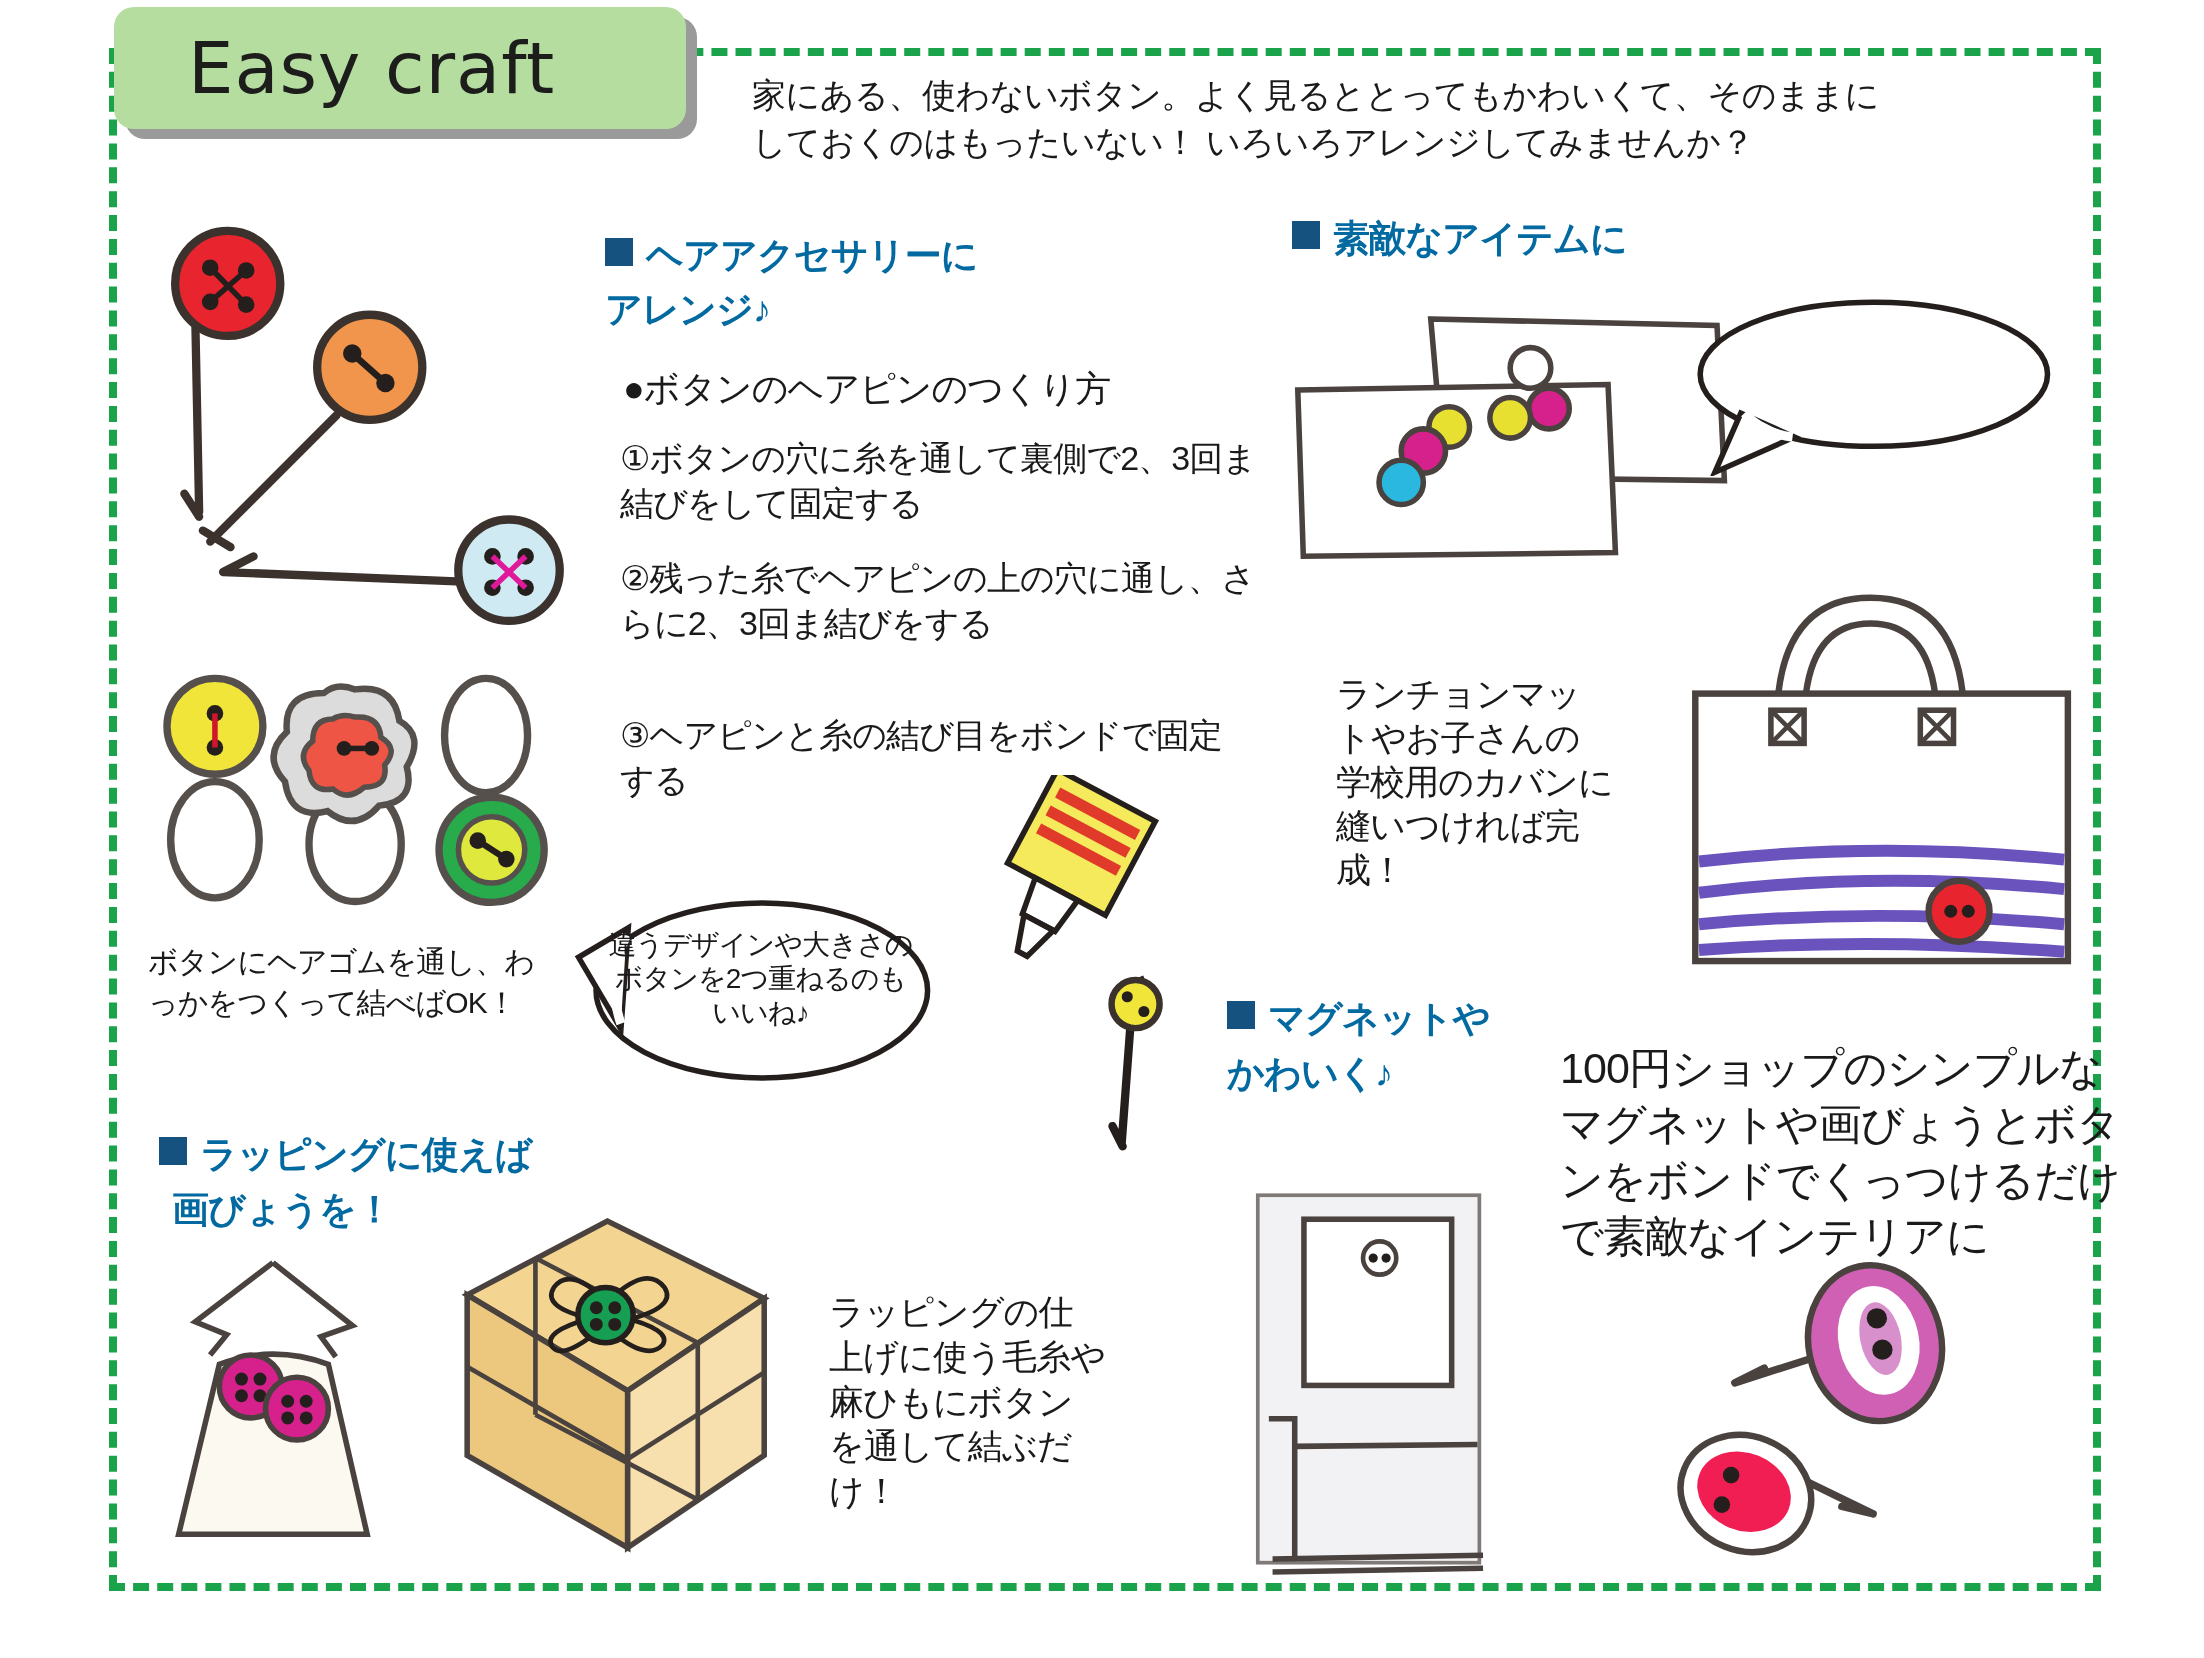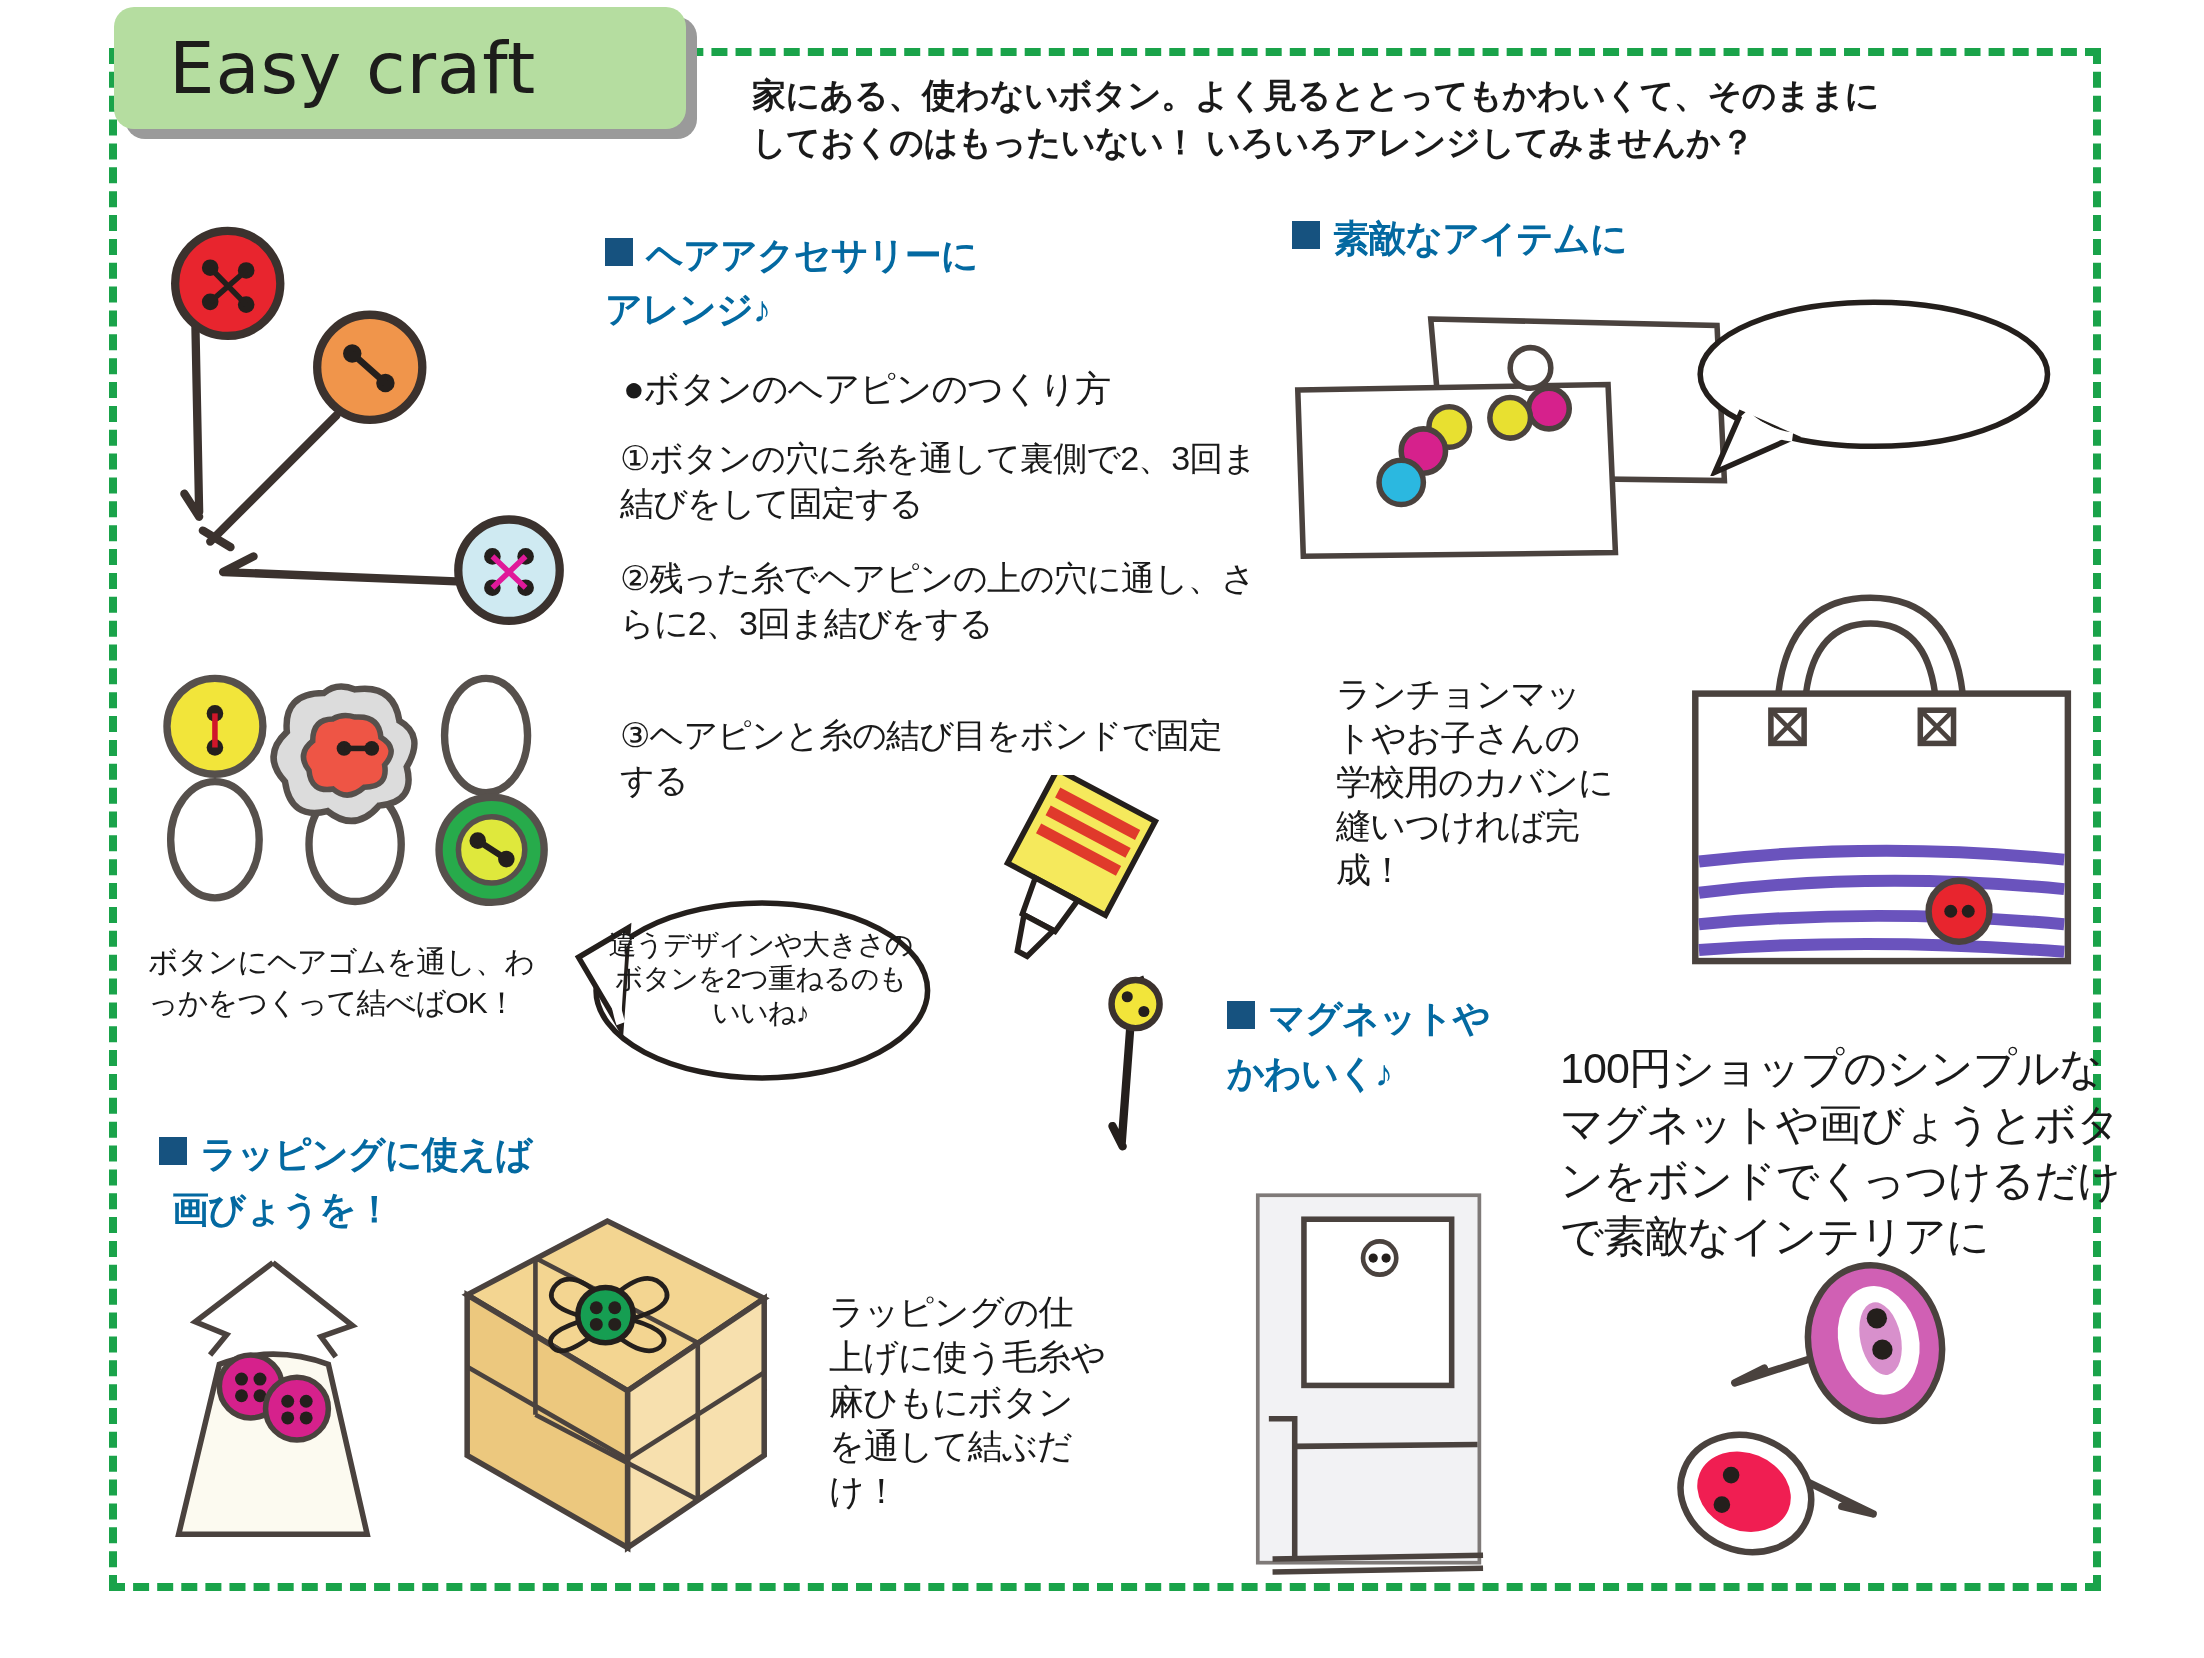--- a/index.html
+++ b/index.html
@@ -9,25 +9,25 @@
   
   .frame{position:absolute;left:109px;top:48px;width:1992px;height:1543px;
          border:8.3px dashed #1aa34a;box-sizing:border-box;}
 
   
   .title-shadow{position:absolute;left:125px;top:16.6px;width:572px;height:122px;
                 background:#9a9a9a;border-radius:20px;}
   .title-plate{position:absolute;left:114px;top:7.4px;width:572px;height:122px;
                background:#b5dda0;border-radius:20px;display:flex;align-items:center;}
   .title-text{font-family:"DejaVu Sans",sans-serif;font-size:72px;color:#1d1d1b;
-              padding-left:55px;letter-spacing:0.9px;font-weight:400;}
+              padding-left:74px;letter-spacing:0.9px;font-weight:400;}
 
   
   .intro{position:absolute;left:752px;top:72px;width:1227px;
-         font-size:34px;line-height:1.38;color:#1a1a1a;letter-spacing:-0.5px;font-weight:bold;}
+         font-size:34px;line-height:1.38;color:#1a1a1a;letter-spacing:-0.5px;}
 
   .h-blue{position:absolute;color:#0369a1;font-weight:bold;letter-spacing:-0.9px;}
   .h-blue .sq{display:inline-block;width:28px;height:28px;background:#16527f;
               margin-right:13px;vertical-align:1.8px;}
 
   .body-txt{position:absolute;font-size:34px;line-height:1.33;letter-spacing:-0.9px;}
   .small-txt{position:absolute;font-size:30px;line-height:1.38;letter-spacing:-0.9px;}
 
   
   .bubble{position:absolute;}

